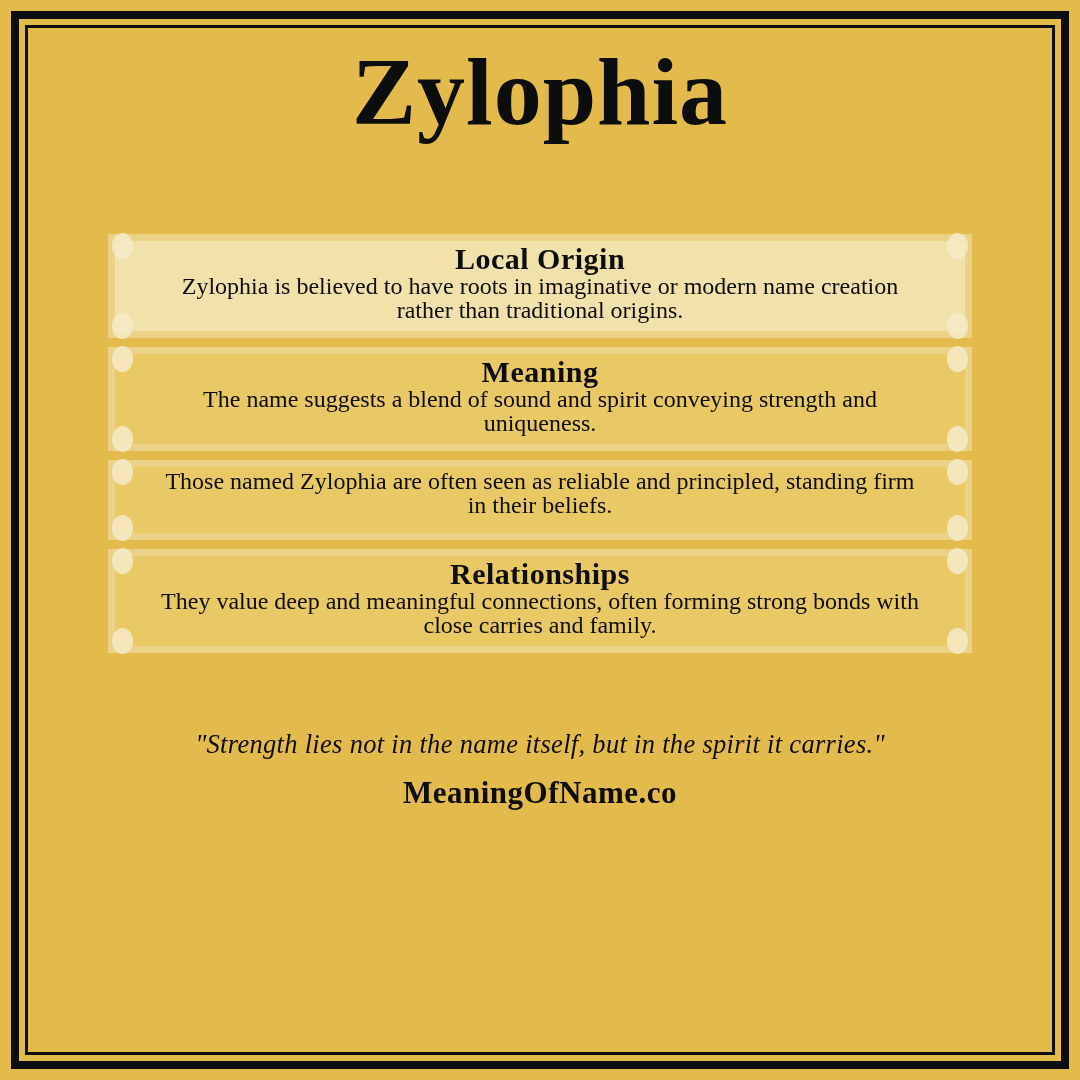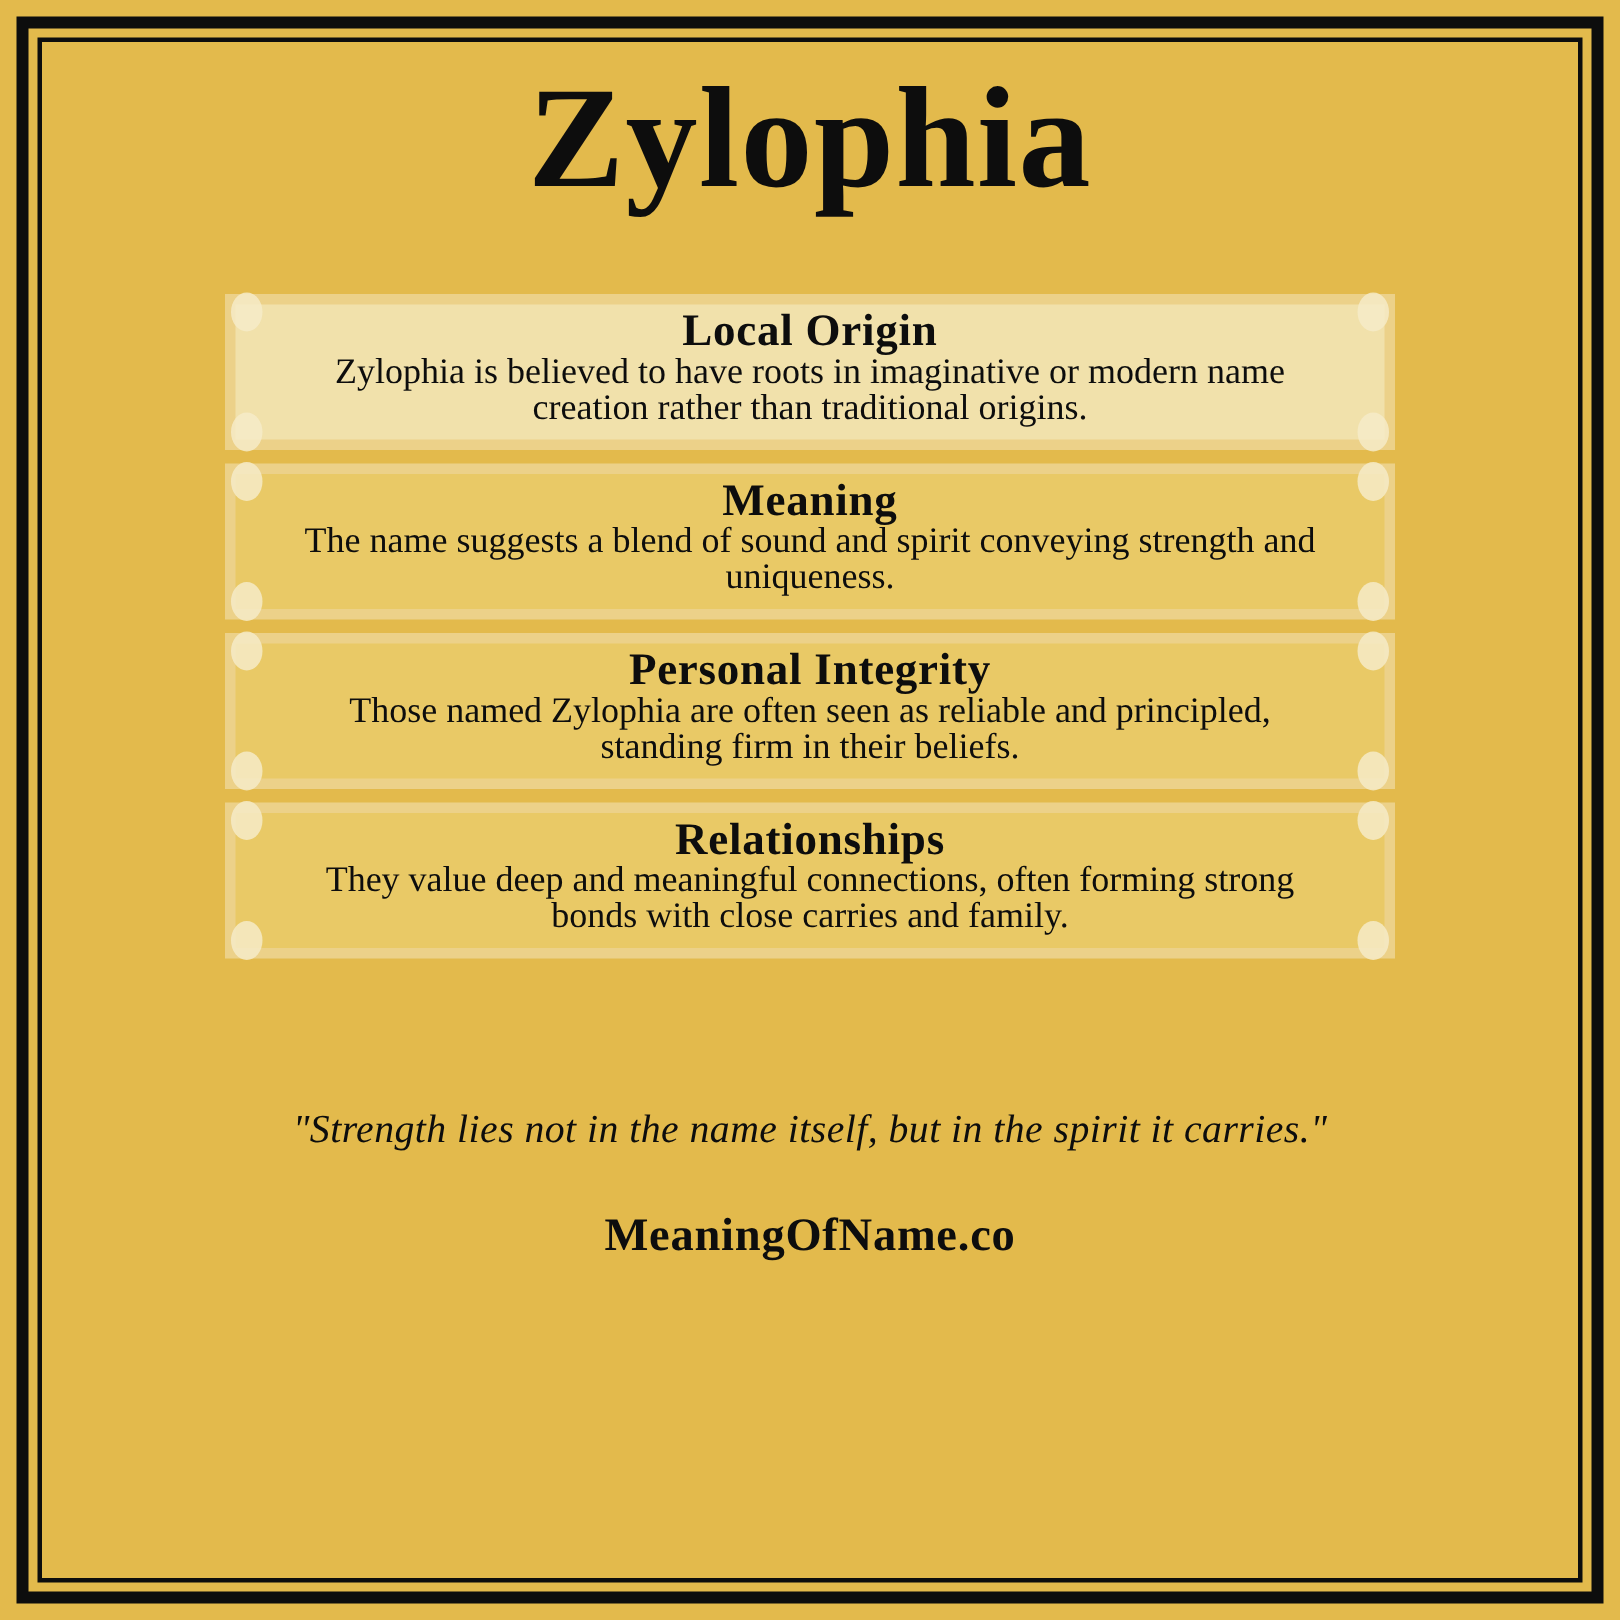--- a/index.html
+++ b/index.html
@@ -24,33 +24,33 @@
     border:8px solid var(--ink);
     pointer-events:none;
   }
   .border-inner{
     position:absolute; inset:25px;
     border:3px solid var(--ink);
     pointer-events:none;
   }
   .content{
     position:absolute; inset:28px;
-    display:flex; flex-direction:column; align-items:center;gap:22px;
+    display:flex; flex-direction:column; align-items:center;
   }
   .main-title{
     margin-top:10px;
     font-size:96px;
     font-weight:bold;
     line-height:1.12;
     letter-spacing:1px;
     text-align:center;
   }
   .cards{
-    margin-top:28px;
-    width:780px;
+    margin-top:88px;
+    width:864px;
     display:flex; flex-direction:column; gap:9px;justify-content:flex-end;
   }
   .card{
     position:relative;
     background:var(--frame);
     padding:7px;
     width:100%;
   }
   .card-inner{
     padding:2px 40px 8px 40px;
@@ -129,21 +129,20 @@
       </div>
     </div>
 
 
     <div class="card gold">
       <span class="rivet tl"></span>
       <span class="rivet tr"></span>
       <span class="rivet bl"></span>
       <span class="rivet br"></span>
       <div class="card-inner">
-        <div class="card-title">Personal Integrity</div>
         <div class="card-body">Those named Zylophia are often seen as reliable and principled, standing firm in their beliefs.</div>
       </div>
     </div>
 
 
     <div class="card gold">
       <span class="rivet tl"></span>
       <span class="rivet tr"></span>
       <span class="rivet bl"></span>
       <span class="rivet br"></span>

